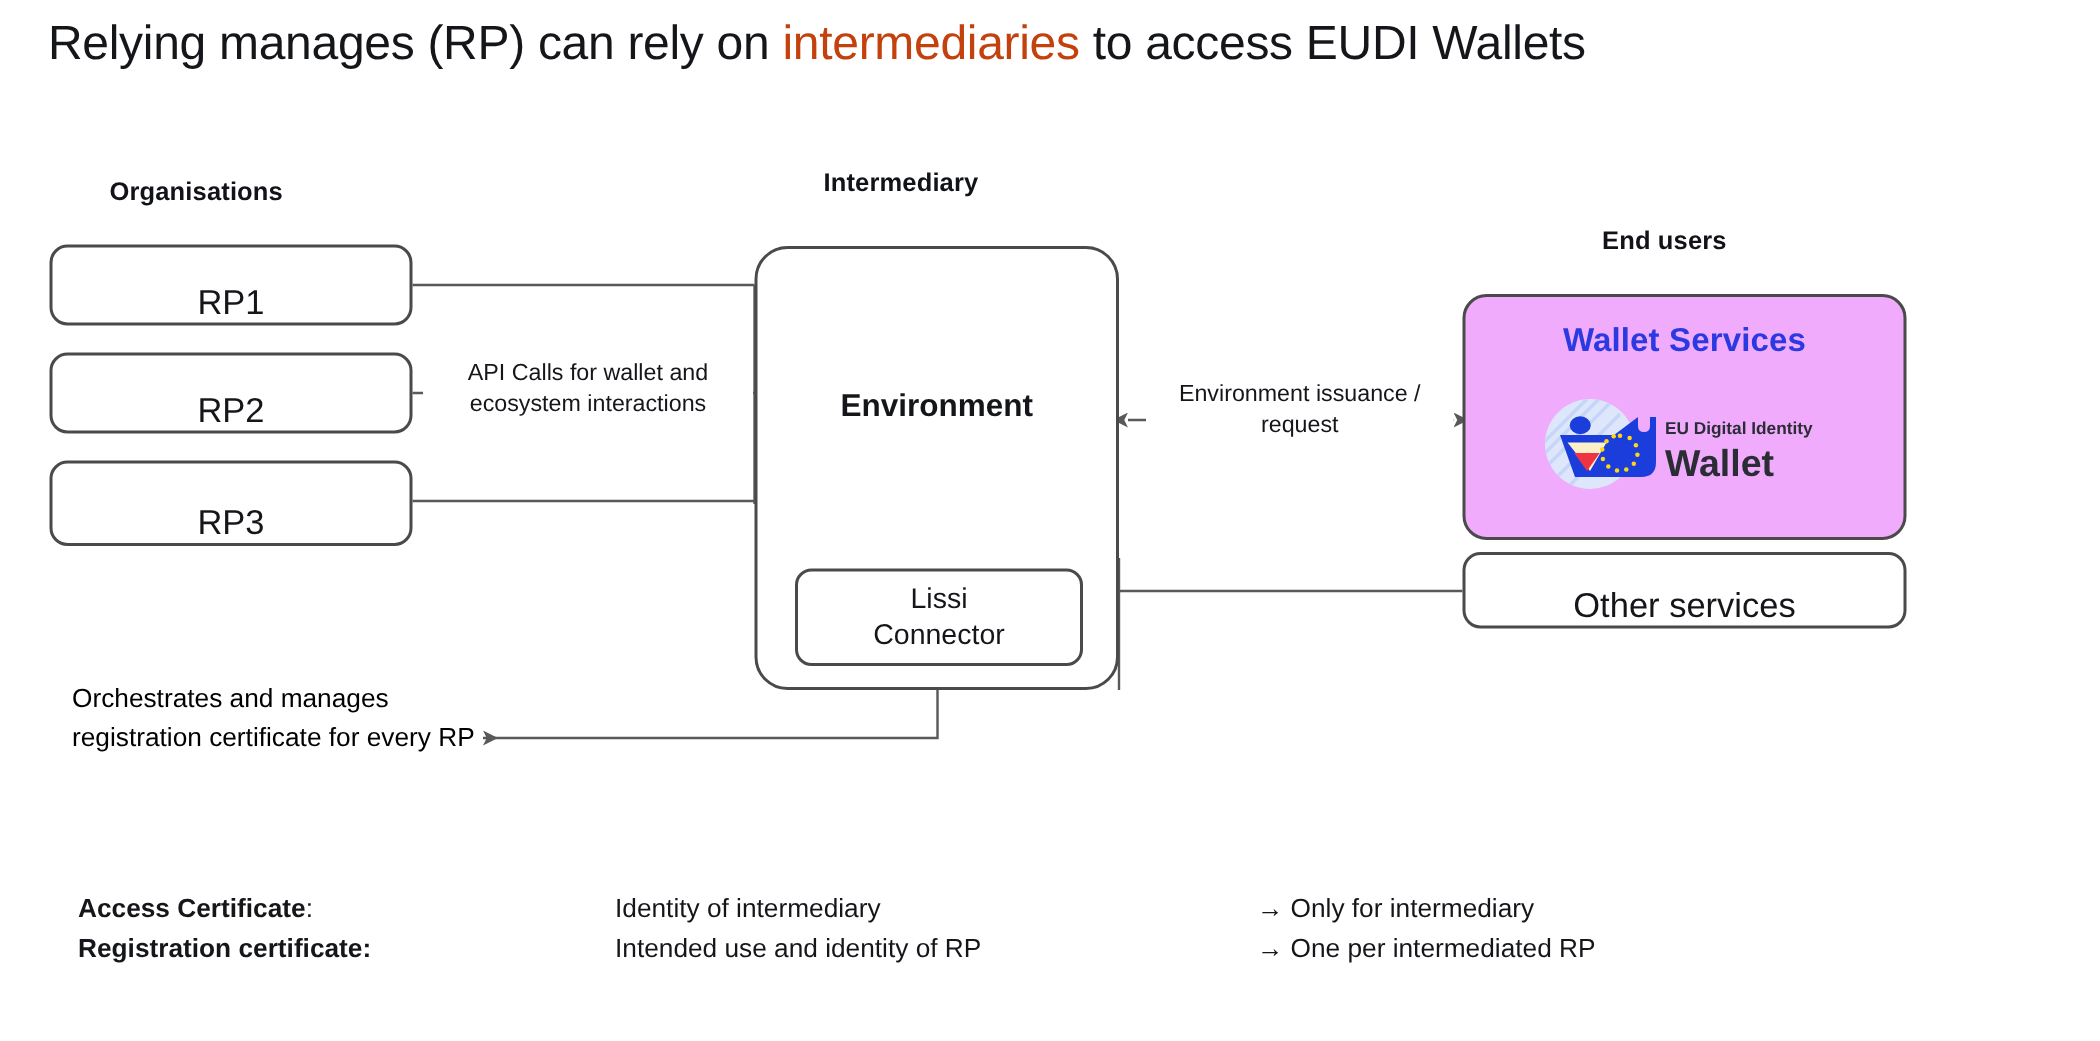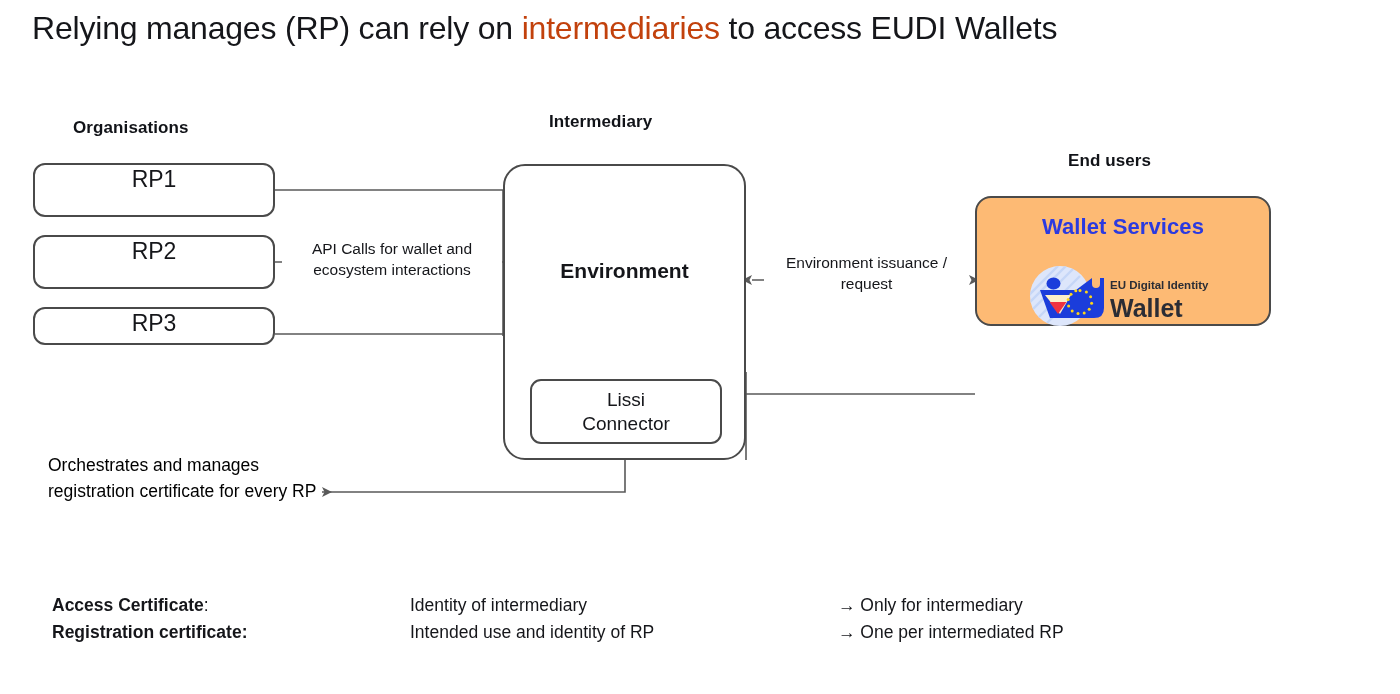--- a/index.html
+++ b/index.html
@@ -51,36 +51,36 @@
   #hdr-intermediary  { left: 549px; top: 112px; }
   #hdr-endusers      { left: 1068px; top: 151px; }
 
   
   .rbox {
     box-sizing: border-box;
     border: 2.5px solid #4a4a4a;
     border-radius: 12px;
     background: #ffffff;
     display: flex;
-    align-items: flex-start;
+    align-items: flex-end;
     justify-content: center;
     text-align: center;
     z-index: 3;
   }
   .rbox .rbox-label {
     font-size: 23px;
     line-height: 28px;
     font-weight: 400;
     color: #15161a;
   }
 
   
   #box-rp1 { left: 33px; top: 163px; width: 242px; height: 54px; }
   #box-rp2 { left: 33px; top: 235px; width: 242px; height: 54px; }
-  #box-rp3 { left: 33px; top: 307px; width: 242px; height: 38px; }
+  #box-rp3 { left: 33px; top: 307px; width: 242px; height: 57px; }
 
   
   #box-intermediary {
     left: 503px;
     top: 164px;
     width: 243px;
     height: 296px;
     border-radius: 22px;
     display: block;
   }
@@ -114,23 +114,23 @@
     line-height: 24px;
     color: #15161a;
     text-align: center;
   }
 
   
   #box-wallet {
     left: 975px;
     top: 196px;
     width: 296px;
-    height: 130px;
+    height: 164px;
     border-radius: 16px;
-    background: #fdba74;
+    background: #f0abfc;
     display: block;
   }
   #wallet-title {
     position: absolute;
     left: 0; right: 0;
     top: 16px;
     text-align: center;
     font-size: 22px;
     font-weight: 700;
     color: #2b3ae0;
@@ -314,20 +314,23 @@
         <circle cx="50.2" cy="35.6" r="1.5"></circle>
         <circle cx="53" cy="30.2" r="1.5"></circle>
         <circle cx="57.8" cy="26.8" r="1.5"></circle>
       </g>
 
       <text x="92" y="25" font-family="'Liberation Sans', sans-serif" font-size="11.5" font-weight="700" fill="#2b2d35">EU Digital Identity</text>
       <text x="92" y="53" font-family="'Liberation Sans', sans-serif" font-size="25" font-weight="700" fill="#2b2d35">Wallet</text>
     </svg>
   </div>
 
+  <div class="abs rbox" id="box-other">
+    <span class="rbox-label">Other services</span>
+  </div>
 
   <div class="abs edge-label" id="lbl-api">
     <div>API Calls for wallet and</div>
     <div>ecosystem interactions</div>
   </div>
 
   <div class="abs edge-label" id="lbl-credential">
     <div>Environment issuance /</div>
     <div>request</div>
   </div>

